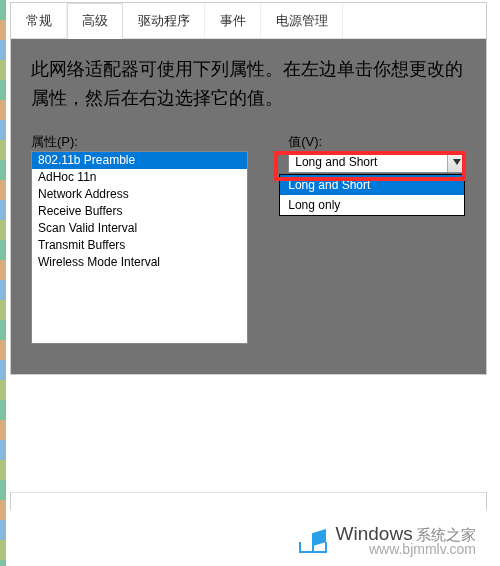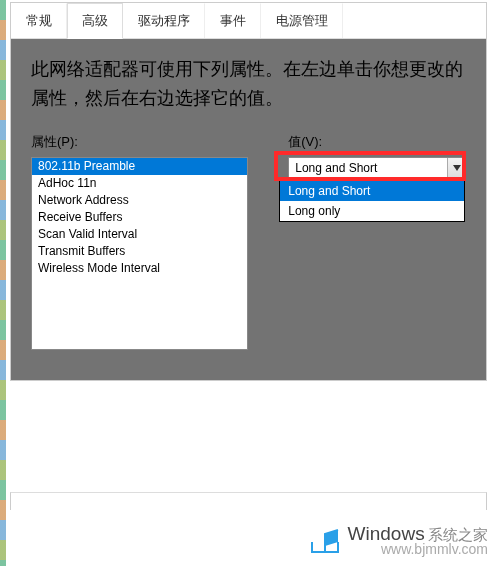--- a/index.html
+++ b/index.html
@@ -64,21 +64,21 @@
     }
     .content {
       display: flex;
       padding: 12px 20px 20px 20px;
       gap: 40px;
     }
     .left-col { flex: 1.1; }
     .right-col { flex: 0.9; position: relative; }
     .label-row {
       font-size: 13px;
-      margin-bottom: 6px;
+      margin-bottom: 0;
       color: #000;
     }
     .listbox {
       width: 100%;
       height: 193px;
       border: 1px solid #888;
       background: #fff;
       overflow: auto;
     }
     .list-item {
@@ -140,21 +140,21 @@
       color: #fff;
     }
     .highlight-box {
       position: absolute;
       border: 4px solid #ff2a2a;
       pointer-events: none;
       z-index: 6;
     }
     .watermark {
       position: absolute;
-      right: 12px;
+      right: 24px;
       bottom: 10px;
       display: flex;
       align-items: center;
       gap: 6px;
       font-family: "Segoe UI", Tahoma, sans-serif;
       color: #6a6a6a;
     }
     .watermark .brand {
       font-size: 19px;
       color: #444;

